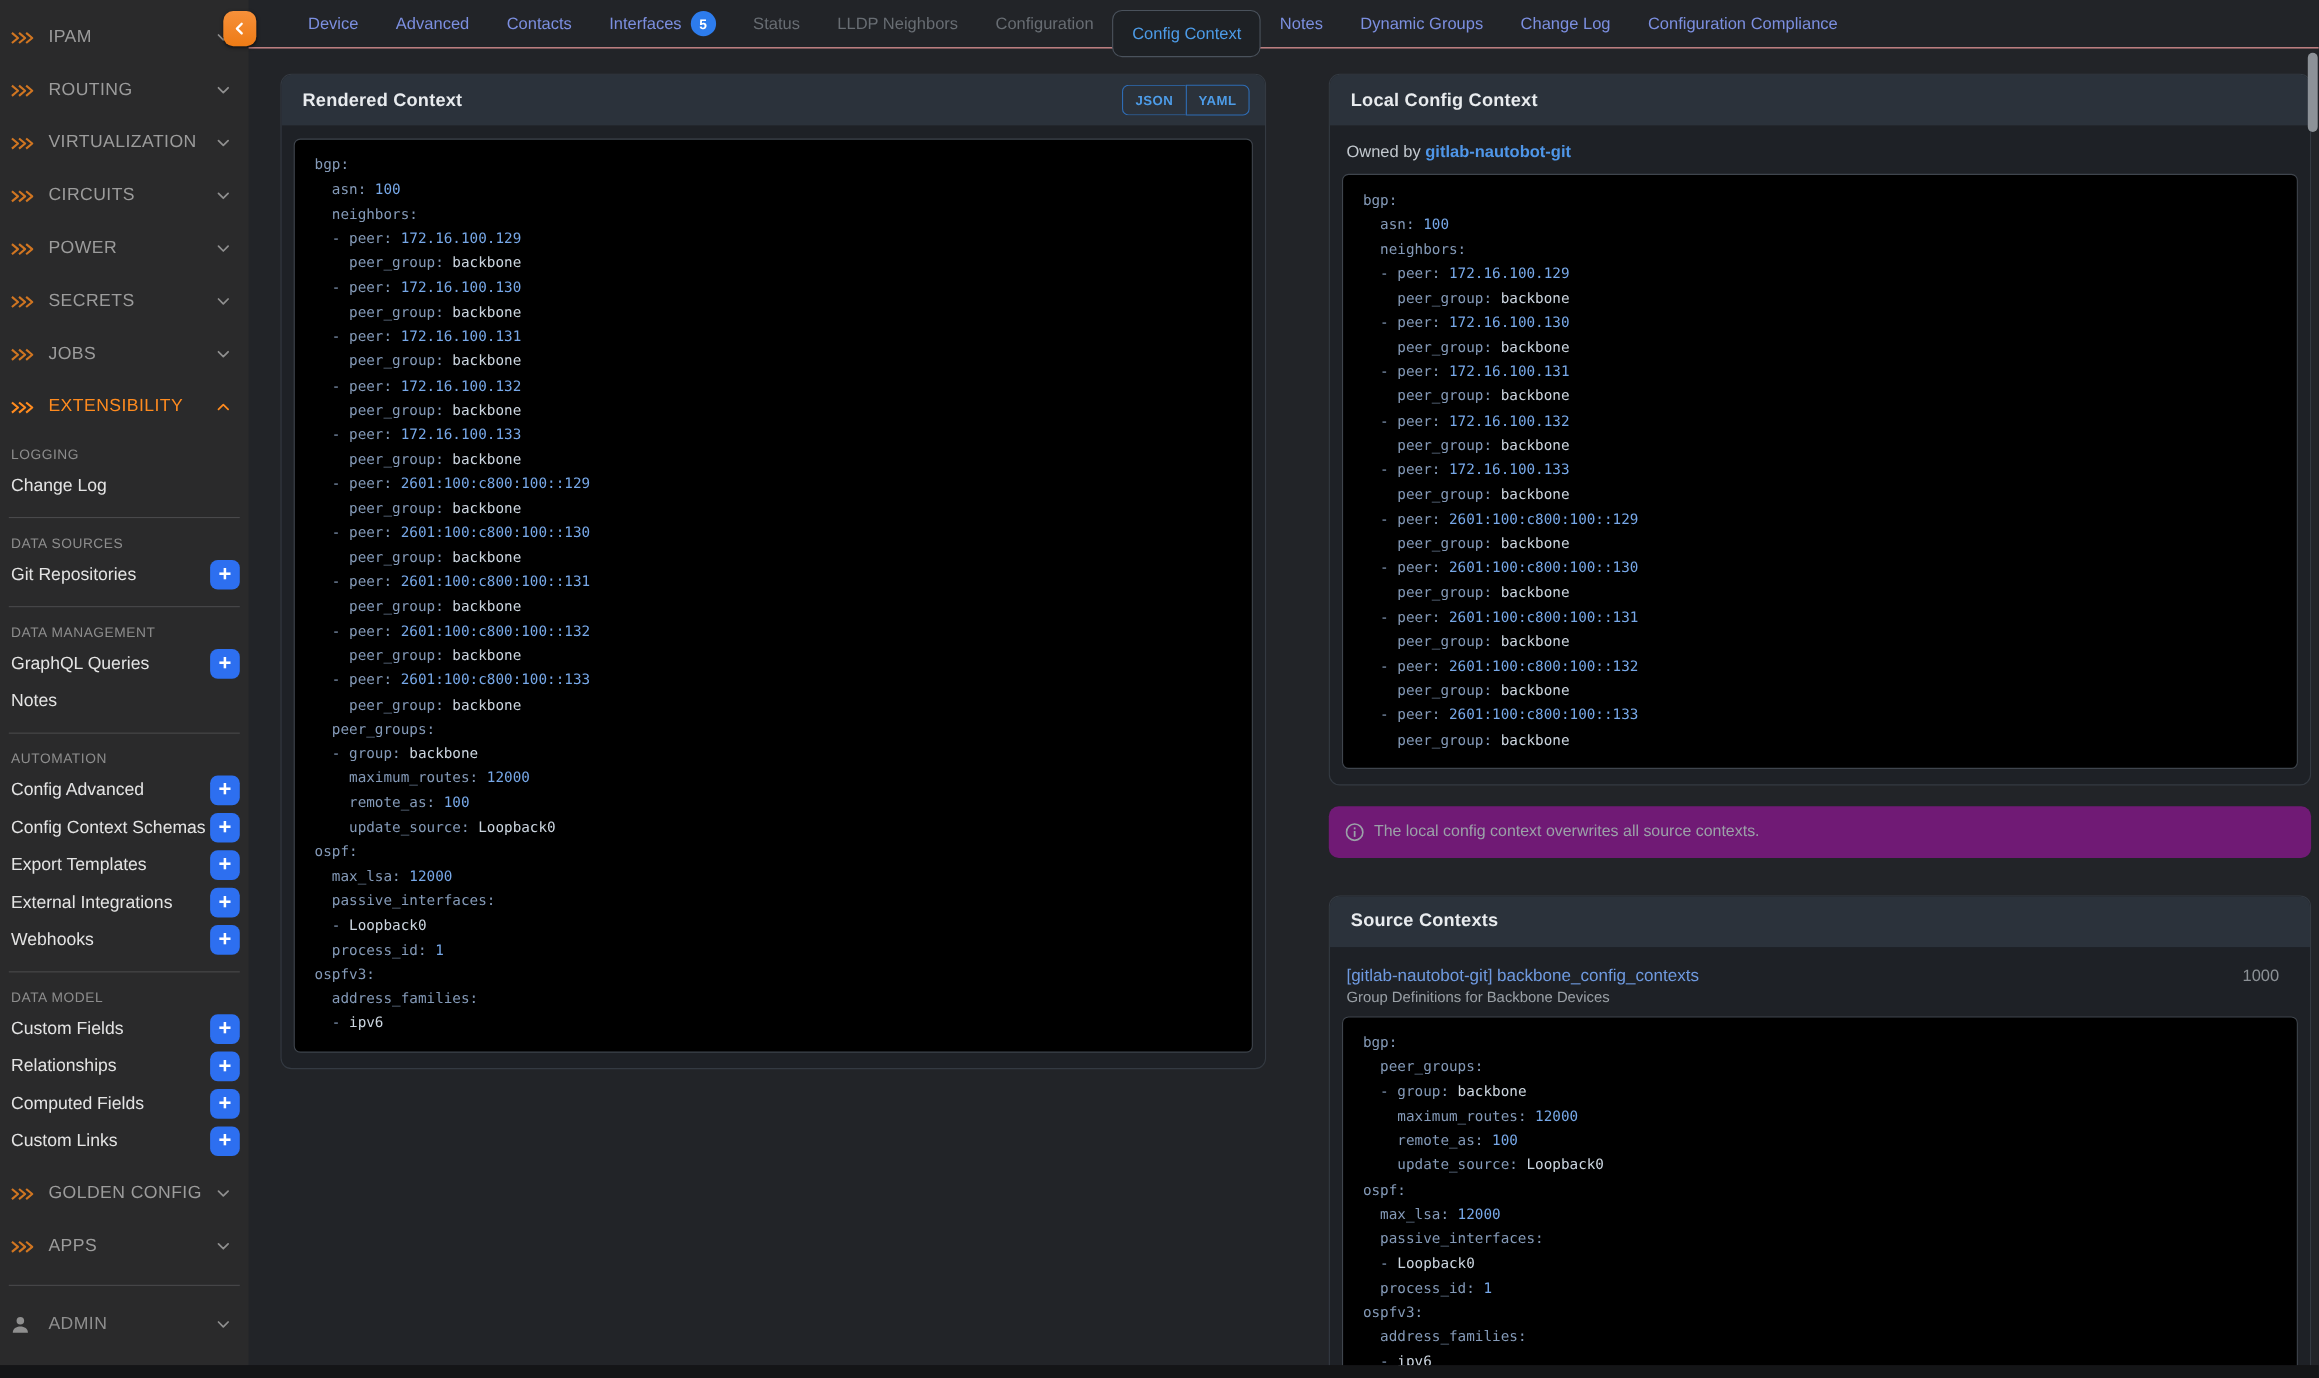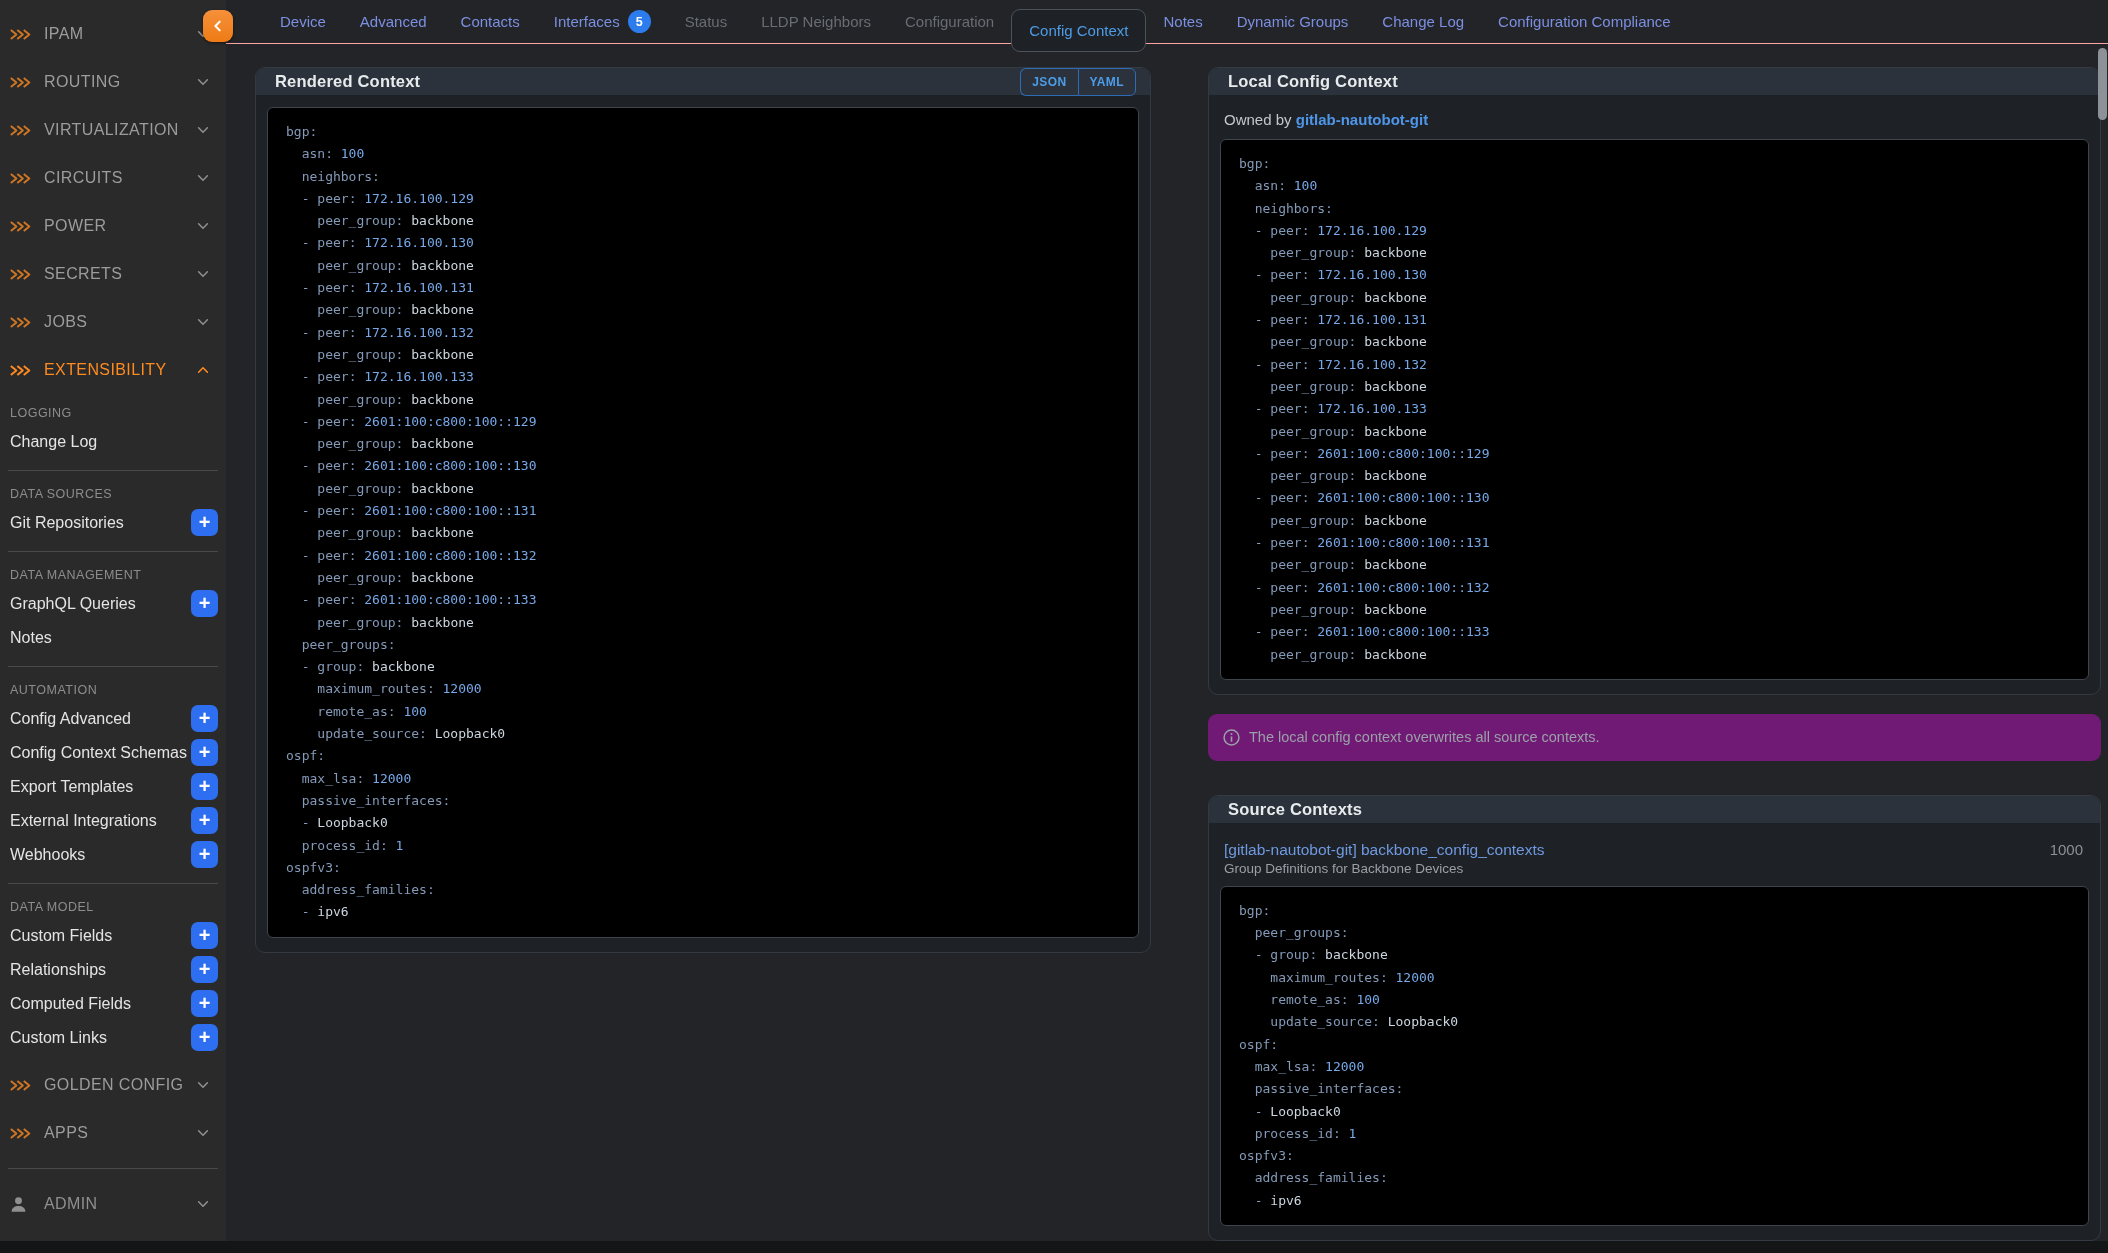--- a/index.html
+++ b/index.html
@@ -28,21 +28,21 @@
 
 .main{position:absolute;left:226px;top:0;right:0;bottom:0}
 .tabbar{display:flex;height:44px;border-bottom:1px solid #fca5a5;padding-left:37px}
 .tab{display:flex;align-items:center;height:100%;padding:0 17px;font-size:15px;color:var(--tab-link,#7c8fe0);cursor:pointer;white-space:nowrap}
 .tab.disabled{color:var(--tab-disabled,#686d73);cursor:default}
 .tab.active{height:43px;margin-top:9px;border:1px solid #4a525c;border-radius:9px;background:#1e2125;color:var(--tab-active,#4d9ce8)}
 .tab-badge{margin-left:8px;width:23px;height:23px;border-radius:50%;background:var(--badge-blue,#2d7ced);color:#fff;font-size:12.5px;font-weight:bold;display:flex;align-items:center;justify-content:center}
 
 .content{display:flex;padding:23px 7px 0 29px;align-items:flex-start}
 .panel{background:#1e2126;border:1px solid #343a42;border-radius:10px;overflow:hidden}
-.panel-hd{height:27px;background:#2b323b;display:flex;align-items:center;padding:0 14px 0 19px}
+.panel-hd{height:46px;background:#2b323b;display:flex;align-items:center;padding:0 14px 0 19px}
 .panel-hd h2{font-size:16.5px;font-weight:bold;color:#e8ebee;letter-spacing:.2px;flex:1}
 .panel-body{padding:12px 11px 14px 11px}
 .left-col{width:896px}
 .right-col{margin-left:57px;width:893px}
 
 .btn-group{display:flex}
 .btn-group button{background:transparent;border:1px solid #2e6cb5;color:var(--tab-active,#4f9ae8);font-size:12px;font-weight:bold;letter-spacing:.4px;padding:6px 11px;cursor:pointer;font-family:"Liberation Sans",sans-serif}
 .btn-group button:first-child{border-radius:6px 0 0 6px;border-right:none}
 .btn-group button:last-child{border-radius:0 6px 6px 0}
 
@@ -51,21 +51,21 @@
 .cl .pun{color:var(--code-key,#849ab8)}
 .cl .num{color:var(--code-value-number,#77a8e8)}
 .cl .str{color:var(--code-value-string,#ccd6e0)}
 
 .owned{font-size:15px;color:#c2c8ce;margin:4px 0 11px 4px}
 .owned a{color:var(--link-blue,#4f96e8);font-weight:bold;text-decoration:none;cursor:pointer}
 
 .alert{margin-top:19px;height:47px;background:#701a75;border-radius:9px;display:flex;align-items:center;padding-left:15px;color:#9ba1a8}
 .alert .txt{font-size:14.5px;margin-left:9px}
 
-.src-head{display:flex;align-items:center;margin:6px 0 2px 4px}
+.src-head{display:flex;align-items:center;margin:6px 11px 2px 4px}
 .src-head a{font-size:15.5px;color:#6f9ae0;text-decoration:none;flex:1;cursor:pointer}
 .src-head .weight{font-size:15px;color:#8c9196;margin-right:6px}
 .src-desc{font-size:13.5px;color:#9aa0a6;margin:2px 4px 10px 4px}
 .panel.source{margin-top:34px}
 
 .scrollbar{position:absolute;right:0;top:46px;width:10px;height:1195px}
 .scrollbar .thumb{width:9px;height:72px;background:#8d9298;border-radius:5px;margin-top:2px}
 .footer-strip{position:absolute;left:0;bottom:0;width:2108px;height:12px;background:#141517}
 </style>
 </head>

